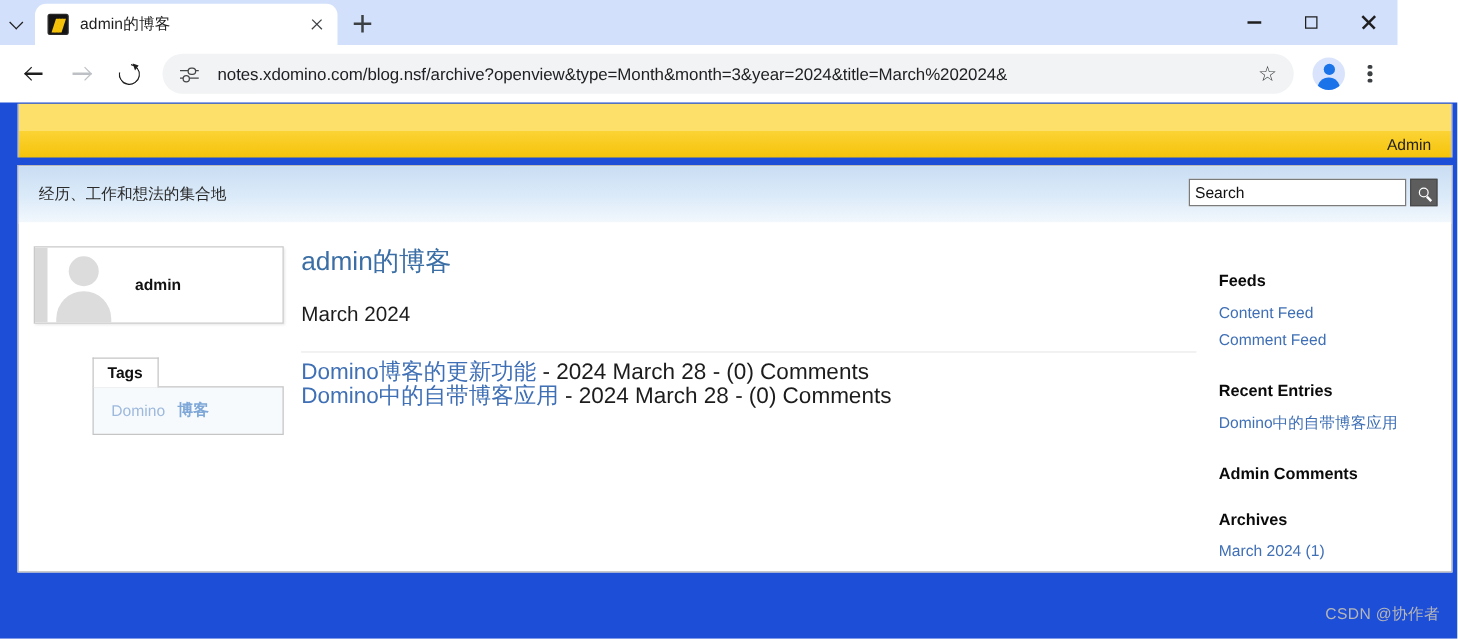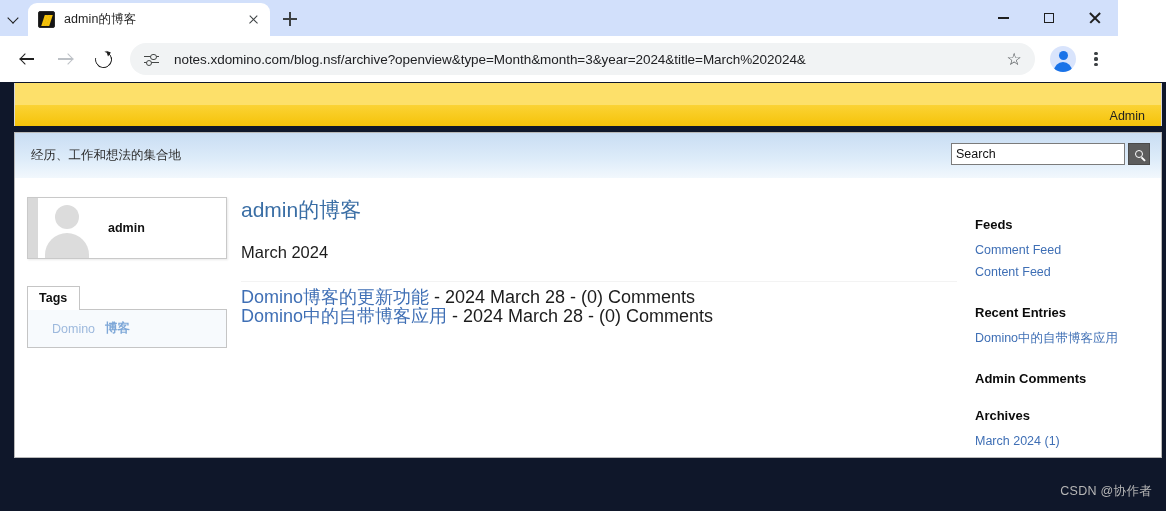--- a/index.html
+++ b/index.html
@@ -208,21 +208,21 @@
   }
   .kebab-btn span {
     width: 3.2px; height: 3.2px; border-radius: 50%;
     background: #3c4043; margin: 1.3px 0;
   }
 
   
   .viewport {
     position: absolute; left: 0; top: 82px;
     width: 1166px; height: 429px;
-    background: #0f172a;
+    background: #1d4ed8;
     overflow: hidden;
   }
   .site {
     position: absolute; left: 14px; top: 1px;
     width: 1148px;
   }
   .banner {
     height: 43px;
     background: linear-gradient(to bottom,
                 #fde06a 0%, #fde06a 50%, #fbd335 51%, #f5c309 100%);
@@ -296,33 +296,33 @@
     width: 24px; height: 24px; border-radius: 50%; background: #dcdcdc;
   }
   .pc-av::after {
     content: ""; position: absolute; left: 7px; top: 35px;
     width: 44px; height: 34px; border-radius: 22px 22px 0 0; background: #dcdcdc;
   }
   .pc-name {
     flex: 1 1 auto; display: flex; align-items: center;
     font-size: 12.5px; font-weight: bold; color: #111; padding-left: 14px;
   }
-  .tags-box { margin-top: 26px; }
+  .tags-box { margin-top: 26px; margin-left: 47px; }
   .tags-tabs { display: flex; }
   .tags-tab {
     font-size: 12.5px; font-weight: bold; color: #111;
     padding: 4px 12px 5px 11px;
     border: 1px solid #c5c5c5; border-bottom: none;
     background: #ffffff; position: relative; z-index: 2; top: 1px;
   }
   .tags-body {
     border: 1px solid #c5c5c5;
     background: #f7fafd;
     height: 39px; display: flex; align-items: center;
-    padding-left: 24px;
+    padding-left: 14px;
   }
   .tag-link {
     font-size: 12.5px; color: #9db9dd; text-decoration: none; margin-right: 10px;
   }
   .tag-link.zh { color: #7fa8d8; font-weight: bold; }
 
   
   .col-center { flex: 1 1 auto; padding-left: 14px; padding-right: 18px; }
   .blog-title {
     font-size: 21px; color: #3a6ea5; font-weight: normal;
@@ -469,22 +469,22 @@
             <div class="entry">
               <a href="#">Domino博客的更新功能</a><span class="meta"> - 2024 March 28 - (0) Comments</span>
             </div>
             <div class="entry">
               <a href="#">Domino中的自带博客应用</a><span class="meta"> - 2024 March 28 - (0) Comments</span>
             </div>
           </div>
 
           <div class="col-right">
             <div class="side-h">Feeds</div>
+            <a class="side-link" href="#">Content Feed</a>
             <a class="side-link" href="#">Comment Feed</a>
-            <a class="side-link" href="#">Content Feed</a>
 
             <div class="side-h spaced">Recent Entries</div>
             <a class="side-link" href="#">Domino中的自带博客应用</a>
 
             <div class="side-h spaced">Admin Comments</div>
 
             <div class="side-h spaced">Archives</div>
             <a class="side-link" href="#">March 2024 (1)</a>
           </div>
 

